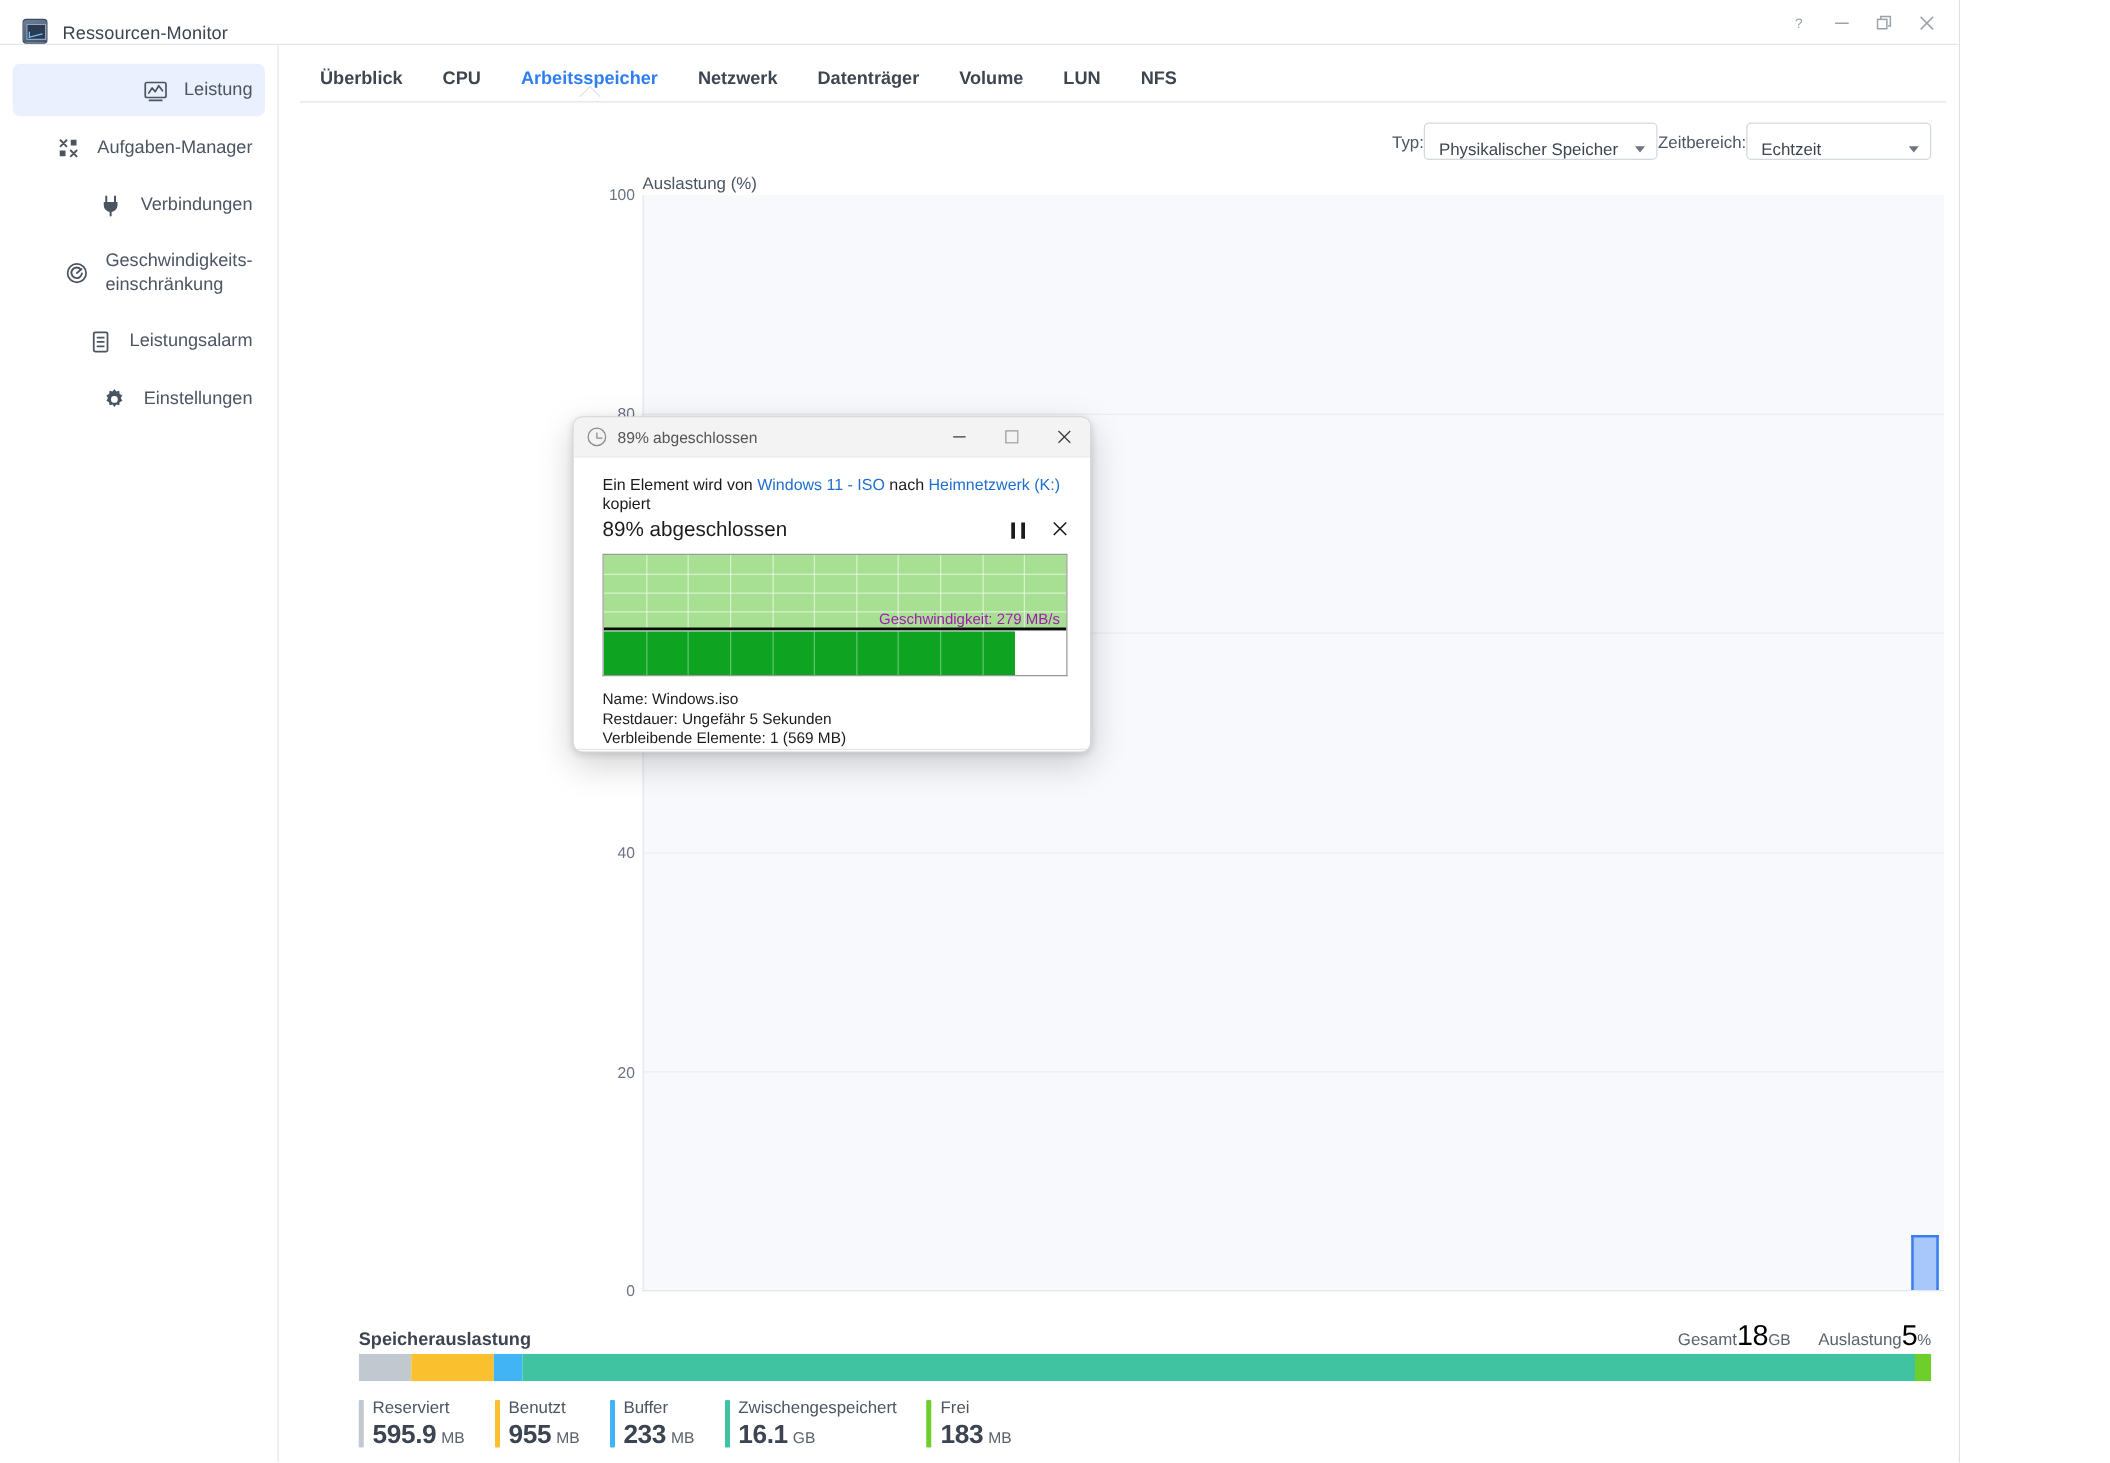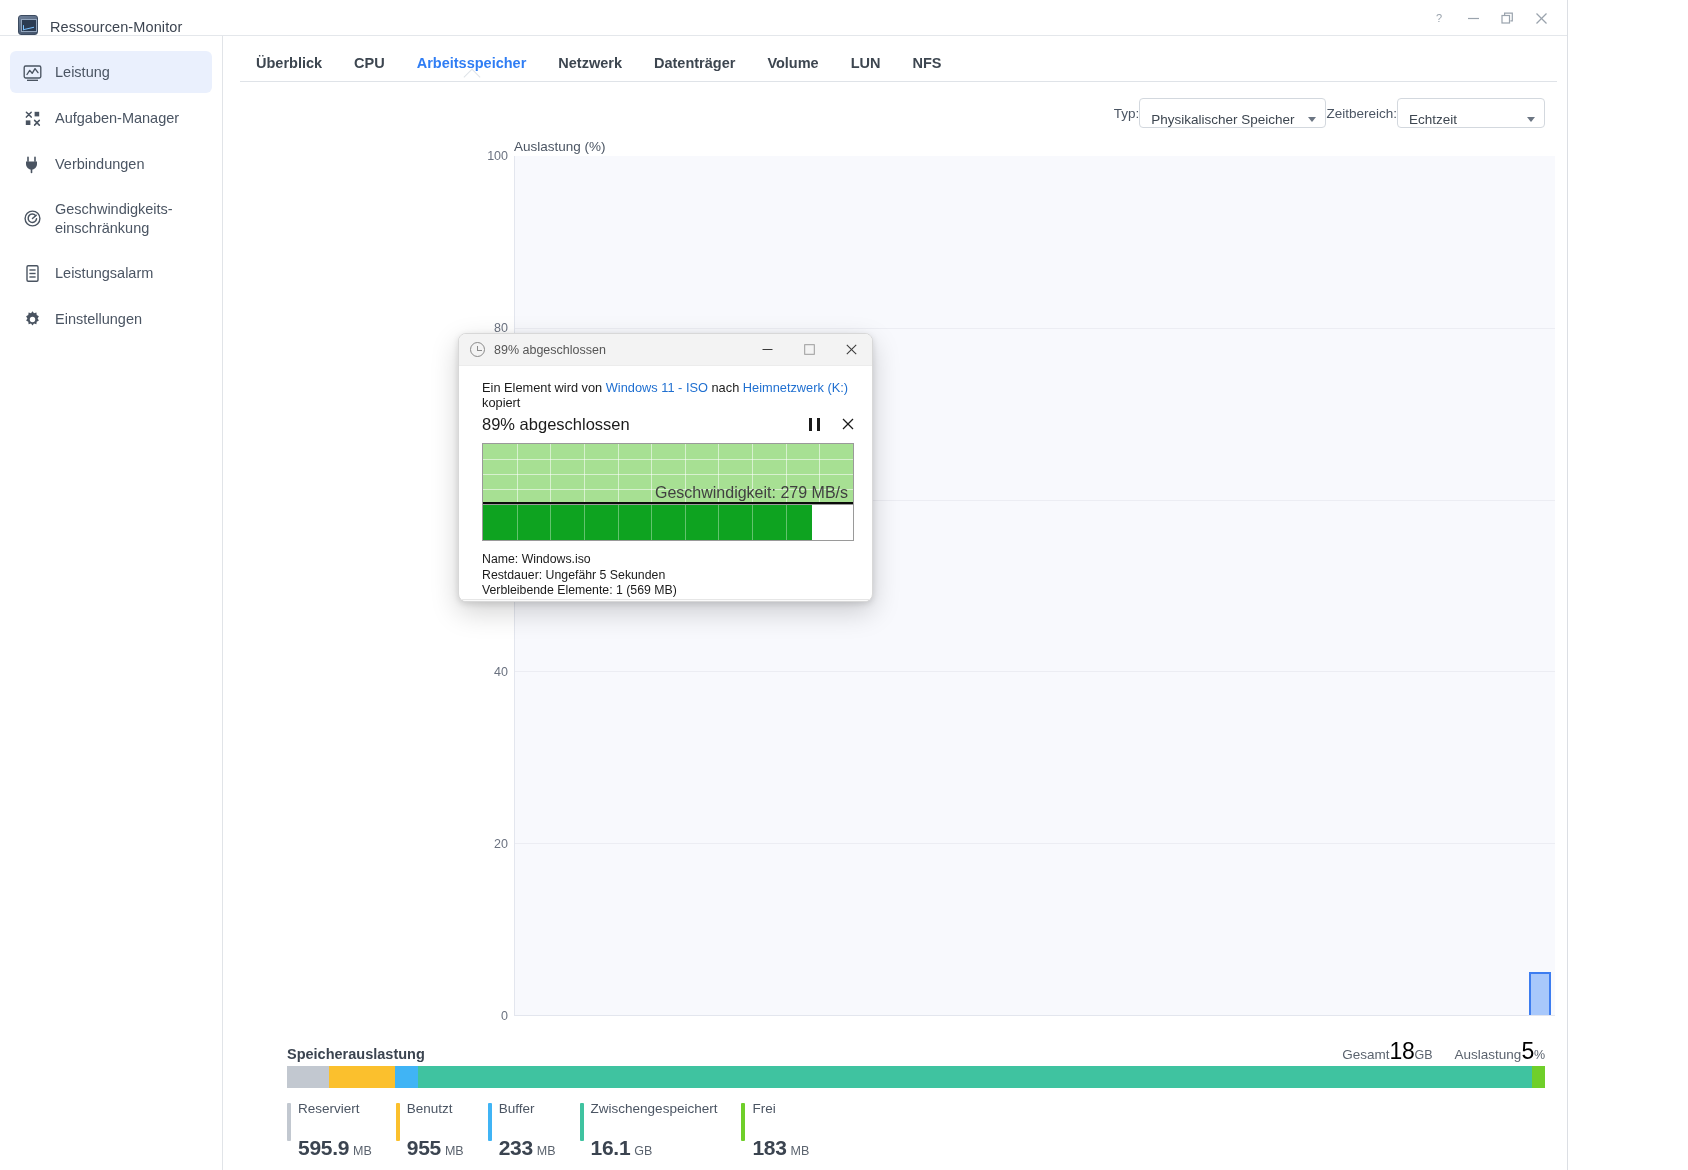--- a/index.html
+++ b/index.html
@@ -71,20 +71,21 @@
     padding-top: 15px;
   }
   .side-item {
     display: flex; align-items: center;
     margin: 0 10px 4px 10px;
     padding: 11px 10px 11px 12px;
     border-radius: 6px;
     color: #4b5563; font-size: 14.5px;
     line-height: 1.3;
     cursor: default;
+    justify-content: flex-end;
   }
   .side-item.active { background: #eaf0fd; }
   .side-ico {
     width: 20px; height: 20px; flex: none; margin-right: 13px;
     display: flex; align-items: center; justify-content: center;
     color: #4a5461;
   }
   .side-label { white-space: pre-line; }
 
   
@@ -183,21 +184,21 @@
   }
   .legend-item {
     padding-left: 11px; position: relative; margin-right: 24px;
   }
   .legend-item::before {
     content: ""; position: absolute; left: 0; top: 2px;
     width: 4px; height: 38px; border-radius: 1px;
     background: var(--c);
   }
   .legend-name { font-size: 13.5px; color: #4b5563; white-space: nowrap; }
-  .legend-val { margin-top: 20px; white-space: nowrap; }
+  .legend-val { margin-top: 3px; white-space: nowrap; }
   .legend-num { font-size: 21px; font-weight: 700; color: #3b4450; letter-spacing: -.3px; }
   .legend-unit { font-size: 12.5px; color: #5b636e; margin-left: 4px; }
 
   
   .copy-dialog {
     position: absolute; left: 458px; top: 333px;
     width: 415px; height: 269px;
     background: #ffffff;
     border: 1px solid #d8d8d8;
     border-radius: 8px;
@@ -258,21 +259,21 @@
   }
   .cd-graph-grid { position: absolute; inset: 0; }
   .cd-graph-grid .gv {
     position: absolute; top: 0; bottom: 0; width: 1px; background: rgba(255,255,255,.55);
   }
   .cd-graph-grid .gh {
     position: absolute; left: 0; right: 0; height: 1px; background: rgba(255,255,255,.55);
   }
   .cd-speed {
     position: absolute; right: 5px; bottom: 2px;
-    font-size: 16px; color: #404040;
+    font-size: 12px; color: #a21caf;
   }
   .cd-trace {
     position: absolute; left: 0; right: 0; bottom: 0; height: 2px; background: #0a0a0a;
   }
   .cd-graph2 {
     border: 1px solid #9a9a9a; border-top: none; height: 36px; position: relative;
     background: #ffffff; overflow: hidden;
   }
   .cd-graph2-fill {
     position: absolute; left: 0; top: 0; bottom: 0; background: #0ea320;

